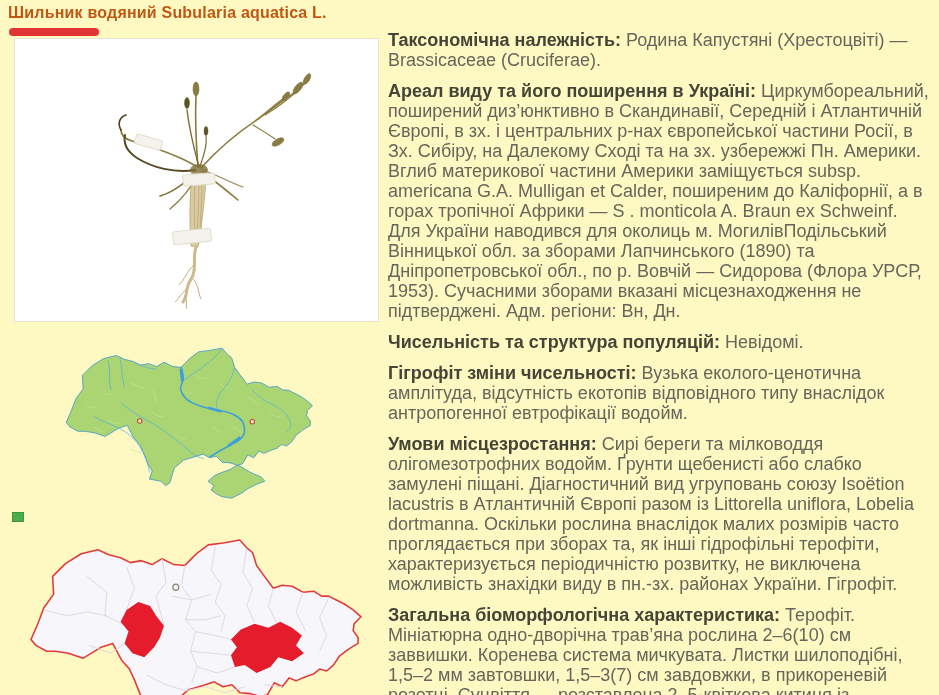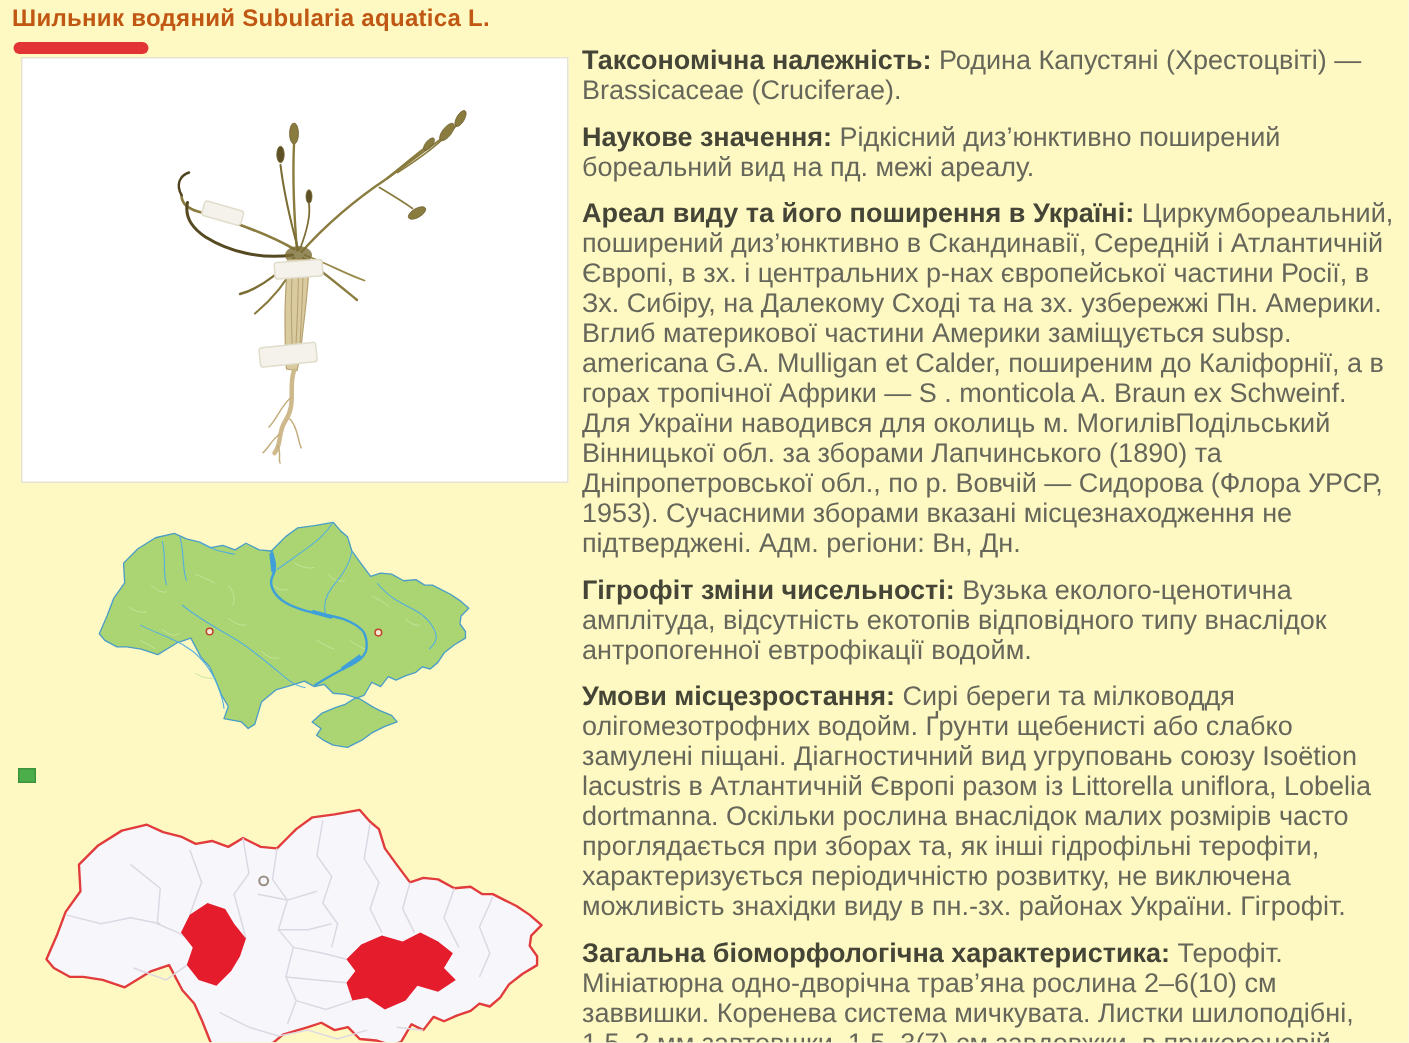--- a/index.html
+++ b/index.html
@@ -151,24 +151,24 @@
       </g>
       <circle cx="150" cy="51" r="3" fill="none" stroke="#9a8f86" stroke-width="1.4"></circle>
     </svg>
   </div>
 
   <div class="content">
     <p class="sec">
       <b>Таксономічна належність:</b><span> Родина Капустяні (Хрестоцвіті) — Brassicaceae (Cruciferae).</span>
     </p>
     <p class="sec">
-      <b>Наукове значення:</b><span> Рідкісний диз’юнктивно поширений бореальний вид на пд. межі ареалу.</span>
+      <b>Ареал виду та його поширення в Україні:</b><span> Циркумбореальний, поширений диз’юнктивно в Скандинавії, Середній і Атлантичній Європі, в зх. і центральних р-нах європейської частини Росії, в Зх. Сибіру, на Далекому Сході та на зх. узбережжі Пн. Америки. Вглиб материкової частини Америки заміщується subsp. americana G.A. Mulligan et Calder, поширеним до Каліфорнії, а в горах тропічної Африки — S . monticola A. Braun ex Schweinf. Для України наводився для околиць м. МогилівПодільський Вінницької обл. за зборами Лапчинського (1890) та Дніпропетровської обл., по р. Вовчій — Сидорова (Флора УРСР, 1953). Сучасними зборами вказані місцезнаходження не підтверджені. Адм. регіони: Вн, Дн.</span>
     </p>
     <p class="sec">
-      <b>Ареал виду та його поширення в Україні:</b><span> Циркумбореальний, поширений диз’юнктивно в Скандинавії, Середній і Атлантичній Європі, в зх. і центральних р-нах європейської частини Росії, в Зх. Сибіру, на Далекому Сході та на зх. узбережжі Пн. Америки. Вглиб материкової частини Америки заміщується subsp. americana G.A. Mulligan et Calder, поширеним до Каліфорнії, а в горах тропічної Африки — S . monticola A. Braun ex Schweinf. Для України наводився для околиць м. МогилівПодільський Вінницької обл. за зборами Лапчинського (1890) та Дніпропетровської обл., по р. Вовчій — Сидорова (Флора УРСР, 1953). Сучасними зборами вказані місцезнаходження не підтверджені. Адм. регіони: Вн, Дн.</span>
+      <b>Чисельність та структура популяцій:</b><span> Невідомі.</span>
     </p>
     <p class="sec">
       <b>Гігрофіт зміни чисельності:</b><span> Вузька еколого-ценотична амплітуда, відсутність екотопів відповідного типу внаслідок антропогенної евтрофікації водойм.</span>
     </p>
     <p class="sec">
       <b>Умови місцезростання:</b><span> Сирі береги та мілководдя олігомезотрофних водойм. Ґрунти щебенисті або слабко замулені піщані. Діагностичний вид угруповань союзу Isoëtion lacustris в Атлантичній Європі разом із Littorella uniflora, Lobelia dortmanna. Оскільки рослина внаслідок малих розмірів часто проглядається при зборах та, як інші гідрофільні терофіти, характеризується періодичністю розвитку, не виключена можливість знахідки виду в пн.-зх. районах України. Гігрофіт.</span>
     </p>
     <p class="sec">
       <b>Загальна біоморфологічна характеристика:</b><span> Терофіт. Мініатюрна одно-дворічна трав’яна рослина 2–6(10) см заввишки. Коренева система мичкувата. Листки шилоподібні, 1,5–2 мм завтовшки, 1,5–3(7) см завдовжки, в прикореневій розетці. Суцвіття — розставлена 2–5-квіткова китиця із віддалених одна від одної дрібних, клейстогамних квіток з білими пелюстками. Плід овальний багатонасінний стручечок. Цвіте у червні–серпні, плодоносить у липні–серпні. Розмножується насінням.</span>
     </p>

